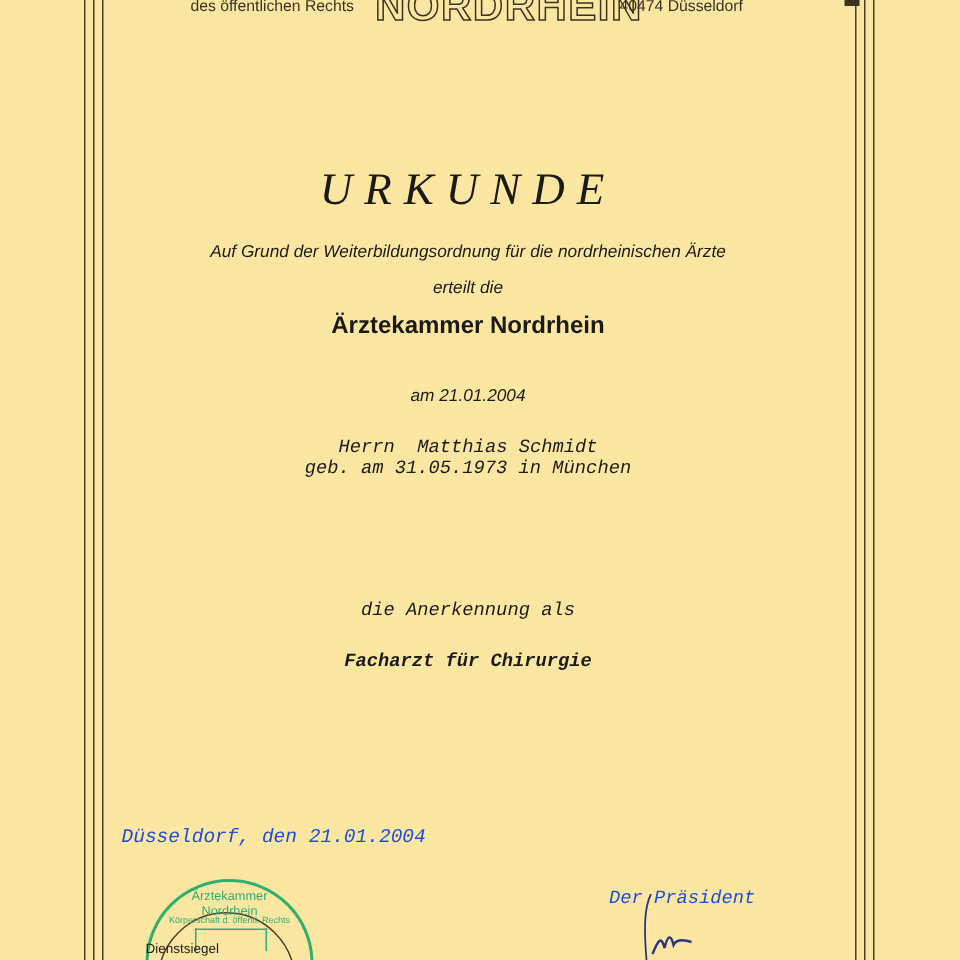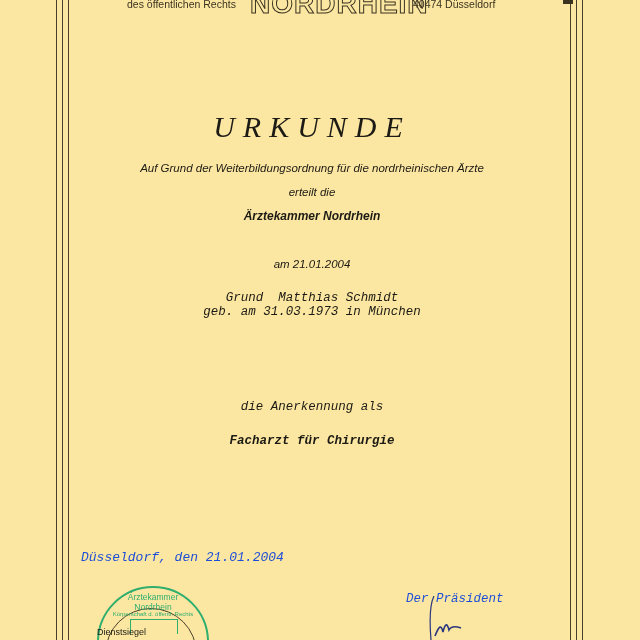--- a/index.html
+++ b/index.html
@@ -24,21 +24,21 @@
     }
     .corner-mark {
       position: absolute; top: 0; left: 563px; width: 10px; height: 4px; background: #3a3320;
     }
     .center { position: absolute; left: 0; width: 624px; text-align: center; color: #1c1a14; }
     .title {
       top: 110px; font-family: "Liberation Serif", serif; font-style: italic;
       font-size: 30px; letter-spacing: 8px;
     }
     .sans-it { font-family: "Liberation Sans", sans-serif; font-style: italic; font-size: 11.5px; }
-    .sans-bold-it { font-family: "Liberation Sans", sans-serif; font-style: italic; font-weight: bold; font-size: 12px; }
+    .sans-bold-it { font-family: "Liberation Sans", sans-serif; font-weight: bold; font-size: 16px; }
     .mono-it { font-family: "Liberation Mono", monospace; font-style: italic; font-size: 12.5px; }
     .mono-bold-it { font-family: Liberation Mono, monospace; font-style: italic; font-weight: bold; font-size: 12.5px; }
     .abs { position: absolute; color: #1d4ed8; }
     .stamp {
       position: absolute; left: 97px; top: 586px; width: 108px; height: 108px;
       border: 2px solid #2fae6e; border-radius: 50%;
     }
     .stamp-inner {
       position: absolute; left: 105px; top: 608px; width: 90px; height: 90px;
       border: 1px solid #4a3f2a; border-radius: 50%;
@@ -73,22 +73,22 @@
   <div class="header-left">des öffentlichen Rechts</div>
   <div class="header-logo">NORDRHEIN</div>
   <div class="header-right">40474 Düsseldorf</div>
 
   <div class="center title">URKUNDE</div>
   <div class="center sans-it" style="top:186px">erteilt die</div>
   <div class="center sans-it" style="top:162px">Auf Grund der Weiterbildungsordnung für die nordrheinischen Ärzte</div>
   <div class="center sans-bold-it" style="top:209px">Ärztekammer Nordrhein</div>
   <div class="center sans-it" style="top:258px">am 21.01.2004</div>
 
-  <div class="center mono-it" style="top:291px; white-space:pre">Grund  Matthias Schmidt</div>
-  <div class="center mono-it" style="top:305px">geb. am 31.03.1973 in München</div>
+  <div class="center mono-it" style="top:291px; white-space:pre">Herrn  Matthias Schmidt</div>
+  <div class="center mono-it" style="top:305px">geb. am 31.05.1973 in München</div>
 
   <div class="center mono-it" style="top:400px">die Anerkennung als</div>
   <div class="center mono-bold-it" style="top:434px">Facharzt für Chirurgie</div>
 
   <div class="abs mono-it" style="left:81px; top:550px; font-size:13px">Düsseldorf, den 21.01.2004</div>
   <div class="abs mono-it" style="left:406px; top:592px">Der Präsident</div>
 
   <div class="stamp"></div>
   <div class="stamp-inner"></div>
   <div class="stamp-text" style="top:592px; font-size:8.5px">Ärztekammer</div>

